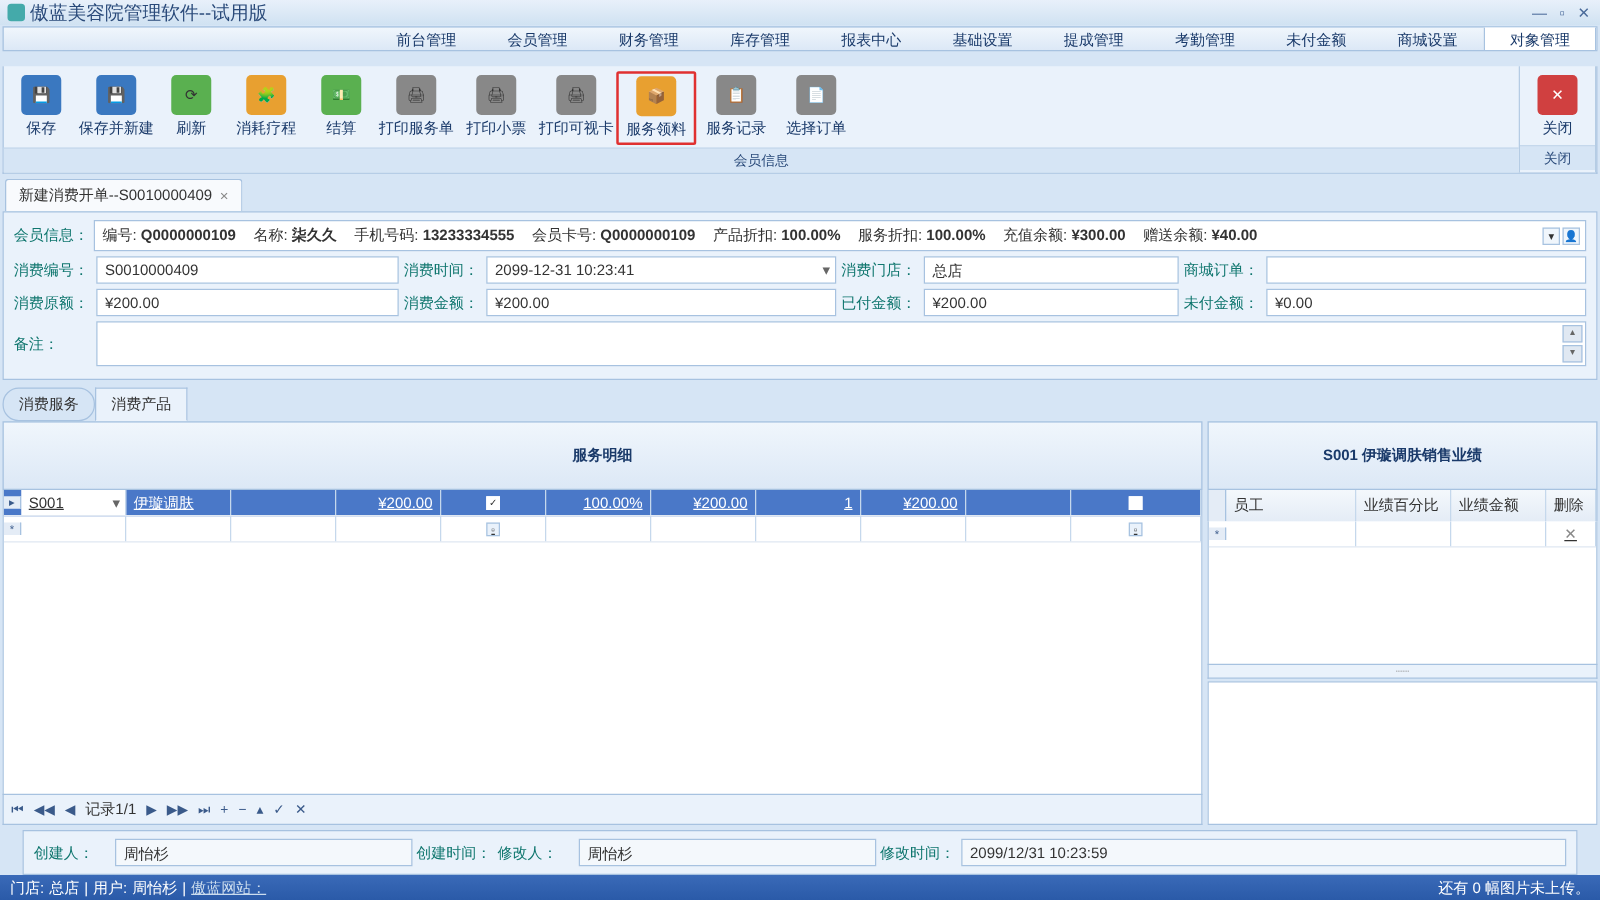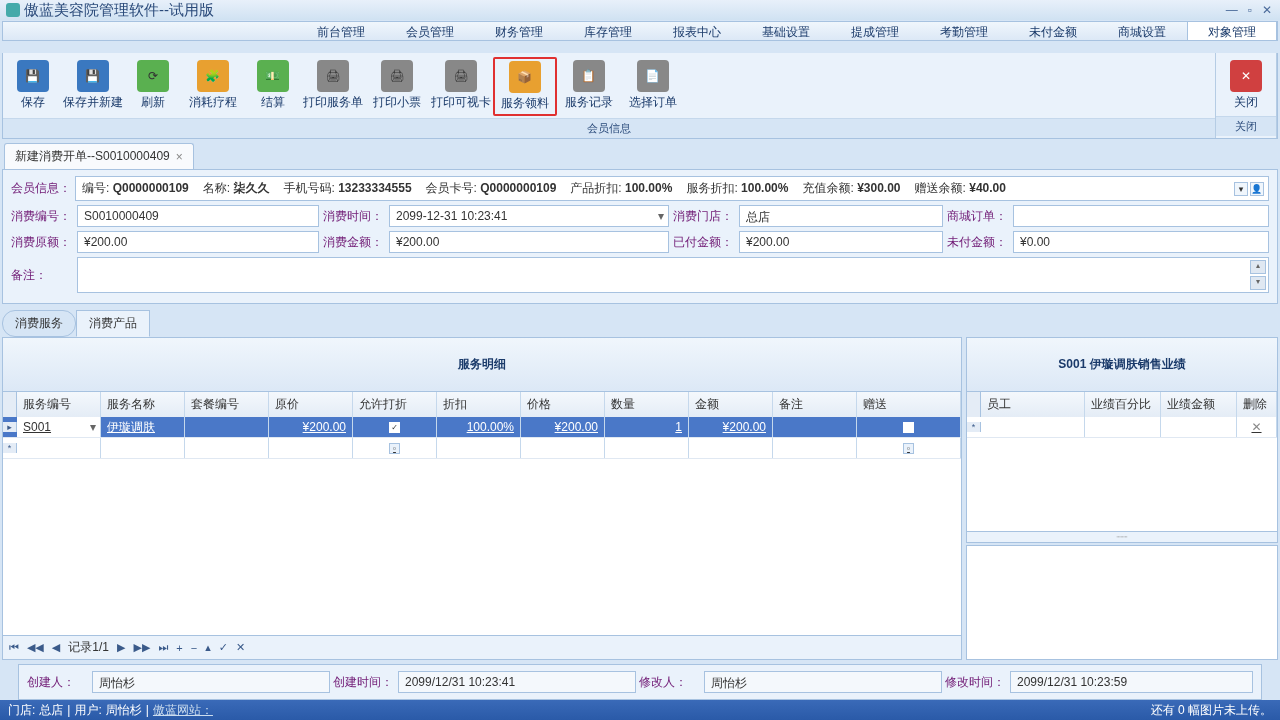--- a/index.html
+++ b/index.html
@@ -30,21 +30,21 @@
 .ribbon-caption { text-align: center; font-size: 11px; color: #2a4a7a; background: #d6e5f5; padding: 2px 0; border-top: 1px solid #c5d8ec; }
 
 
 .tabstrip { height: 26px; background: #d6e5f5; display: flex; align-items: end; padding: 0 4px; margin-top: 4px; }
 .doctab { background: #f8fafd; border: 1px solid #a7c2e0; border-bottom: none; padding: 4px 10px; display: flex; align-items: center; gap: 6px; border-radius: 3px 3px 0 0; }
 .doctab .x { color: #888; cursor: pointer; }
 
 
 .form { background: #eaf2fb; border: 1px solid #a7c2e0; margin: 0 2px; padding: 6px 8px; }
 .formrow { display: flex; align-items: center; gap: 4px; margin-bottom: 4px; flex-wrap: nowrap; }
-.lbl { color: #701a75; white-space: nowrap; }
+.lbl { color: #0f766e; white-space: nowrap; }
 .member-info { flex: 1; border: 1px solid #a7c2e0; background: #fff; padding: 3px 6px; display: flex; gap: 14px; align-items: center; position: relative; }
 .member-info .endbtns { position: absolute; right: 4px; display: flex; gap: 2px; }
 .endbtn { width: 14px; height: 14px; border: 1px solid #a7c2e0; background: #f0f6fc; cursor: pointer; display: flex; align-items: center; justify-content: center; font-size: 9px; }
 .txt { border: 1px solid #a7c2e0; background: #fff; padding: 3px 6px; height: 22px; }
 .txt.dd { background: #fff; position: relative; }
 .txt.dd::after { content: '▾'; position: absolute; right: 4px; color: #666; }
 .txt.ro { background: #f4f8fc; }
 .remark { flex: 1; height: 36px; border: 1px solid #a7c2e0; background: #fff; position: relative; }
 .remark .scr { position: absolute; right: 2px; top: 2px; bottom: 2px; width: 16px; display: flex; flex-direction: column; justify-content: space-between; }
 .remark .scr div { height: 14px; background: #e0e8f2; border: 1px solid #a7c2e0; text-align: center; font-size: 8px; color: #666; }
@@ -232,34 +232,20 @@
   </div>
 
   <div class="innertabs">
     <div class="itab">消费服务</div>
     <div class="itab active">消费产品</div>
   </div>
 
   <div class="gridwrap">
     <div class="gridleft">
       <div class="gridtitle">服务明细</div>
-      <div class="gridhead">
-        <div class="rowmark"></div>
-        <div class="gh" style="width:84px">服务编号</div>
-        <div class="gh" style="width:84px">服务名称</div>
-        <div class="gh" style="width:84px">套餐编号</div>
-        <div class="gh" style="width:84px">原价</div>
-        <div class="gh" style="width:84px">允许打折</div>
-        <div class="gh" style="width:84px">折扣</div>
-        <div class="gh" style="width:84px">价格</div>
-        <div class="gh" style="width:84px">数量</div>
-        <div class="gh" style="width:84px">金额</div>
-        <div class="gh" style="width:84px">备注</div>
-        <div class="gh" style="flex:1">赠送</div>
-      </div>
       <div class="gridbody">
         <div class="grow selected">
           <div class="rowmark">▸</div>
           <div class="gc" style="width:84px;background:#fff;color:#333;position:relative">
               <span>S001</span>
               <span style="position:absolute;right:4px;color:#666">▾</span>
             </div>
           <div class="gc" style="width:84px">伊璇调肤</div>
           <div class="gc" style="width:84px"></div>
           <div class="gc r" style="width:84px">¥200.00</div>
@@ -332,21 +318,20 @@
       </div>
       <div style="text-align:center;color:#888;font-size:9px;border:1px solid #a7c2e0;border-top:none;background:#eaf2fb">┈┈</div>
       <div style="flex:1;border:1px solid #a7c2e0;background:#fff;margin-top:2px"></div>
     </div>
   </div>
 
   <div class="footform">
     <span class="lbl" style="width:62px">创建人：</span>
     <div class="txt ro">周怡杉</div>
     <span class="lbl" style="width:62px">创建时间：</span>
-    <div class="txt ro">2099/12/31 10:23:41</div>
     <span class="lbl" style="width:62px">修改人：</span>
     <div class="txt ro">周怡杉</div>
     <span class="lbl" style="width:62px">修改时间：</span>
     <div class="txt ro" style="flex:1">2099/12/31 10:23:59</div>
   </div>
 
   <div class="statusbar">
     <span class="s">门店:</span>
     <span class="s">总店</span>
     <span class="s">|</span>

